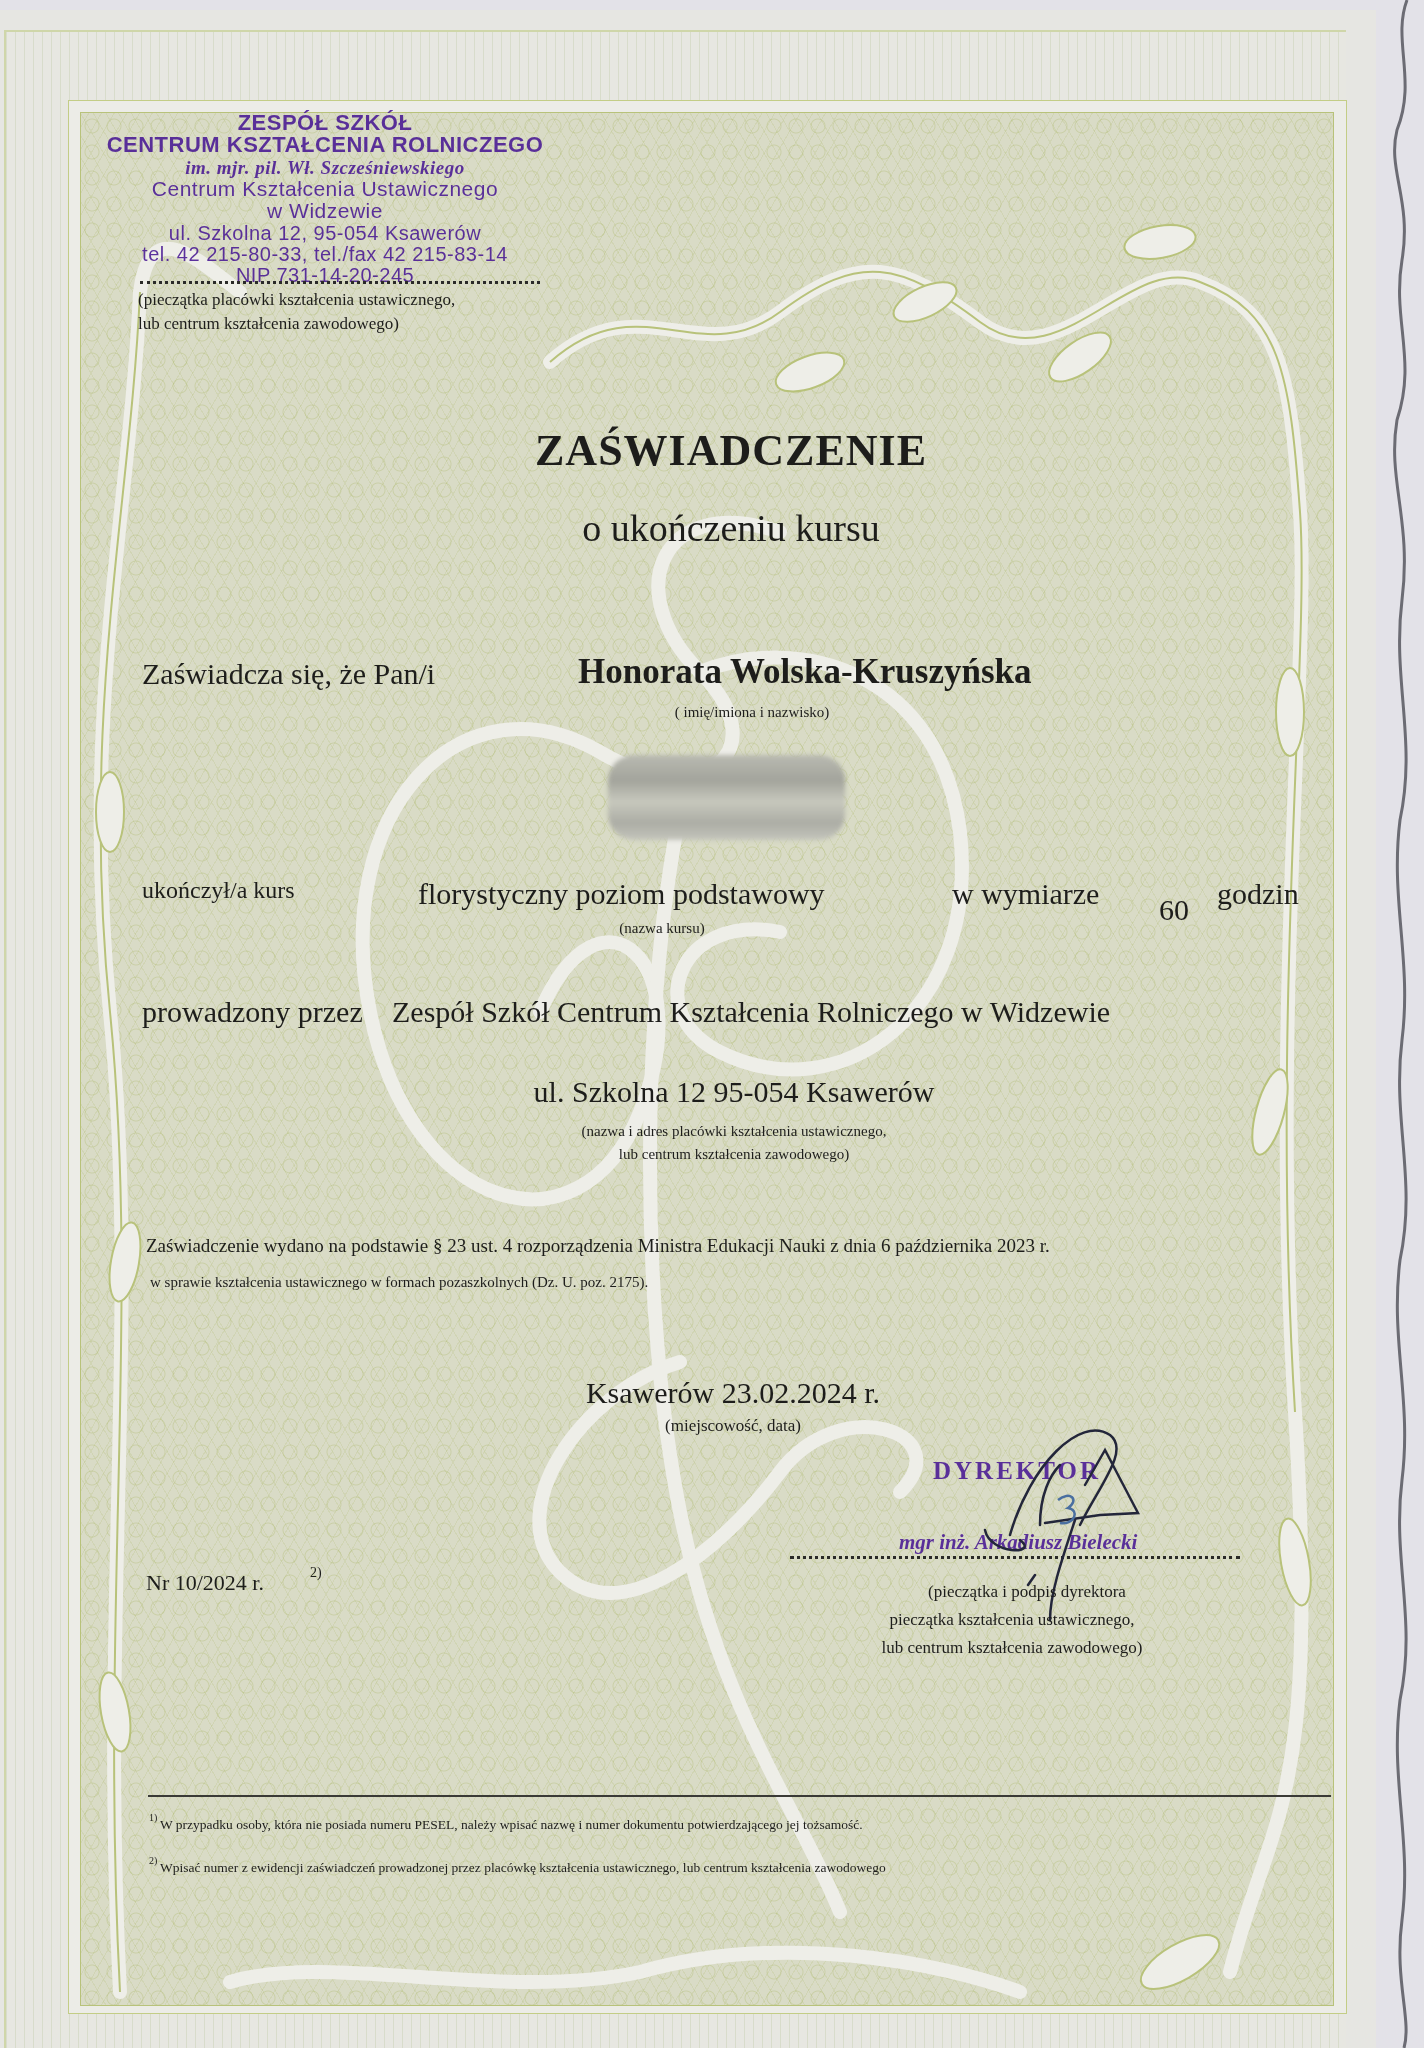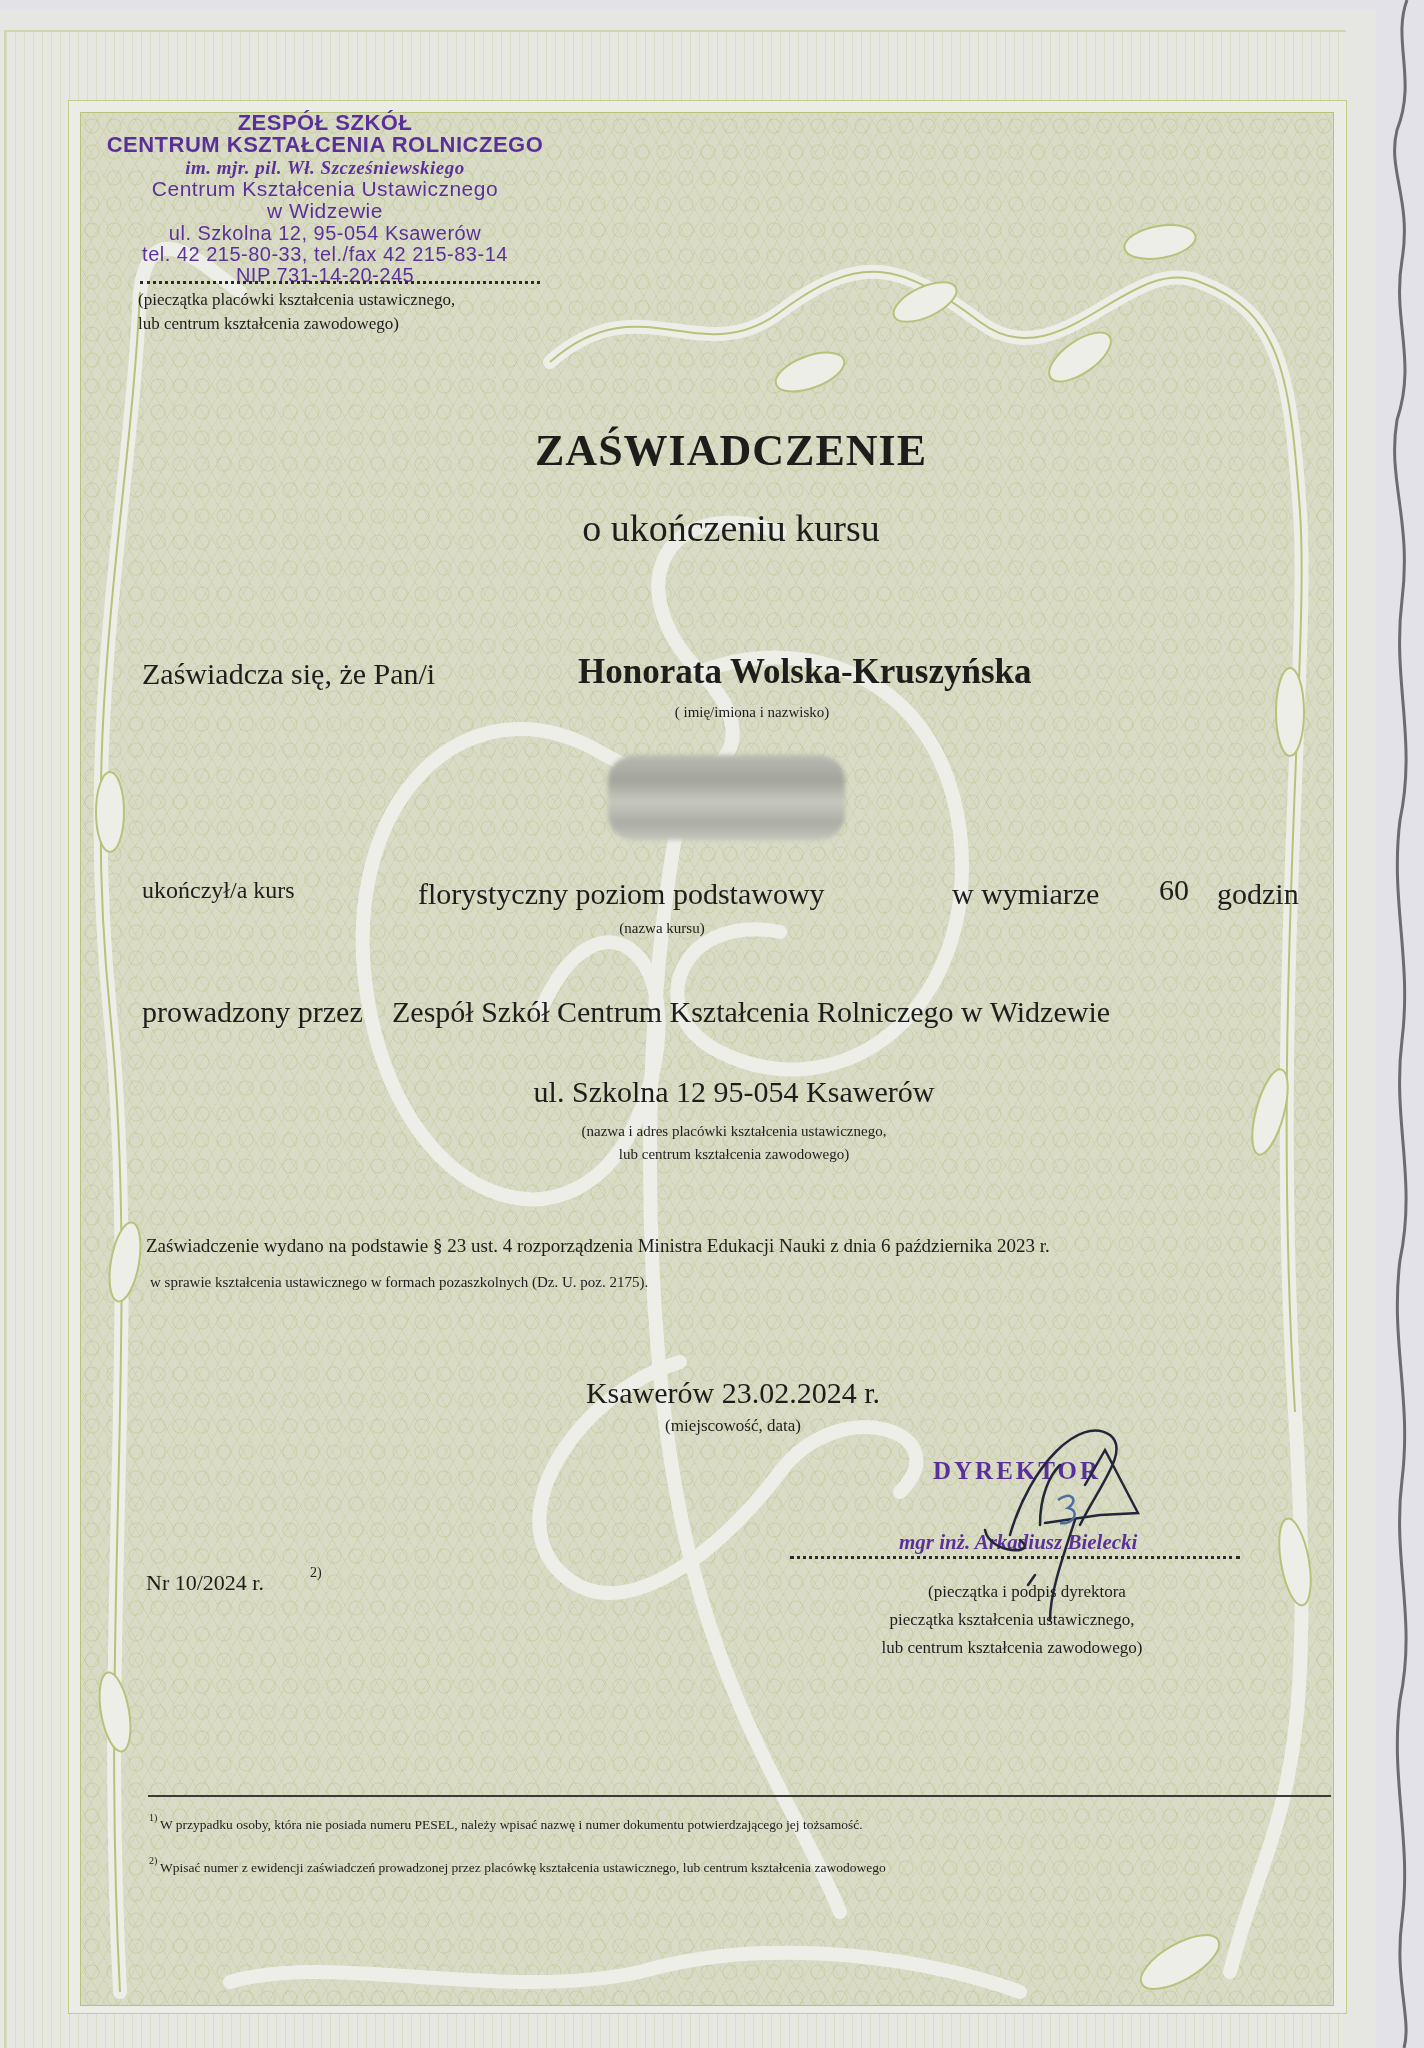--- a/index.html
+++ b/index.html
@@ -81,21 +81,21 @@
 <div class="t center" style="left:731px;top:482px;font-size:38px;font-weight:normal;margin-top:24px;">o ukończeniu kursu</div>
 
 <div class="t" style="left:142px;top:657px;font-size:30px;">Zaświadcza się, że Pan/i</div>
 <div class="t" style="left:578px;top:652px;font-size:35px;font-weight:bold;">Honorata Wolska-Kruszyńska</div>
 <div class="t cap center" style="left:752px;top:704px;">( imię/imiona i nazwisko)</div>
 <div class="blur"></div>
 
 <div class="t" style="left:142px;top:877px;font-size:24px;">ukończył/a kurs</div>
 <div class="t" style="left:418px;top:877px;font-size:30px;">florystyczny poziom  podstawowy</div>
 <div class="t" style="left:952px;top:877px;font-size:30px;">w  wymiarze</div>
-<div class="t" style="left:1159px;top:873px;font-size:30px;text-align:center;">60</div>
+<div class="t" style="left:1159px;top:893px;font-size:30px;text-align:center;">60</div>
 <div class="t" style="left:1217px;top:877px;font-size:30px;">godzin</div>
 <div class="t cap center" style="left:662px;top:920px;">(nazwa kursu)</div>
 
 <div class="t" style="left:142px;top:995px;font-size:30px;">prowadzony przez</div>
 <div class="t" style="left:392px;top:995px;font-size:30px;">Zespół Szkół Centrum Kształcenia Rolniczego w Widzewie</div>
 <div class="t center" style="left:734px;top:1075px;font-size:30px;">ul. Szkolna 12  95-054 Ksawerów</div>
 <div class="t cap center" style="left:734px;top:1123px;">(nazwa i adres placówki kształcenia ustawicznego,</div>
 <div class="t cap center" style="left:734px;top:1146px;">lub centrum kształcenia zawodowego)</div>
 
 <div class="t" style="left:146px;top:1235px;font-size:19px;">Zaświadczenie wydano na podstawie § 23 ust. 4 rozporządzenia Ministra Edukacji Nauki z dnia 6 października 2023 r.</div>

